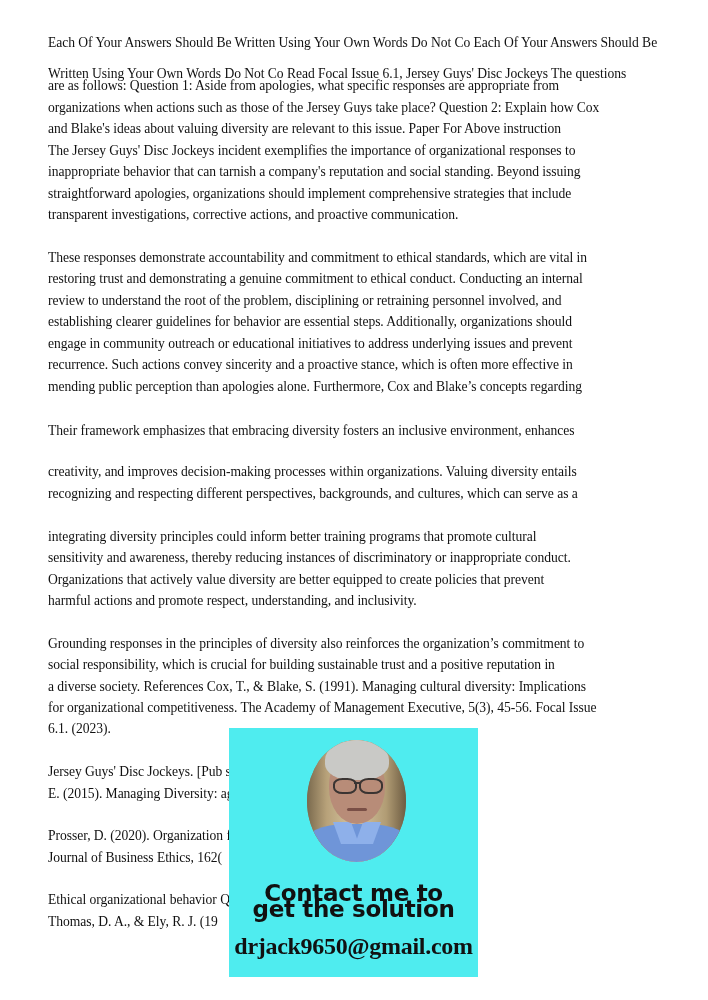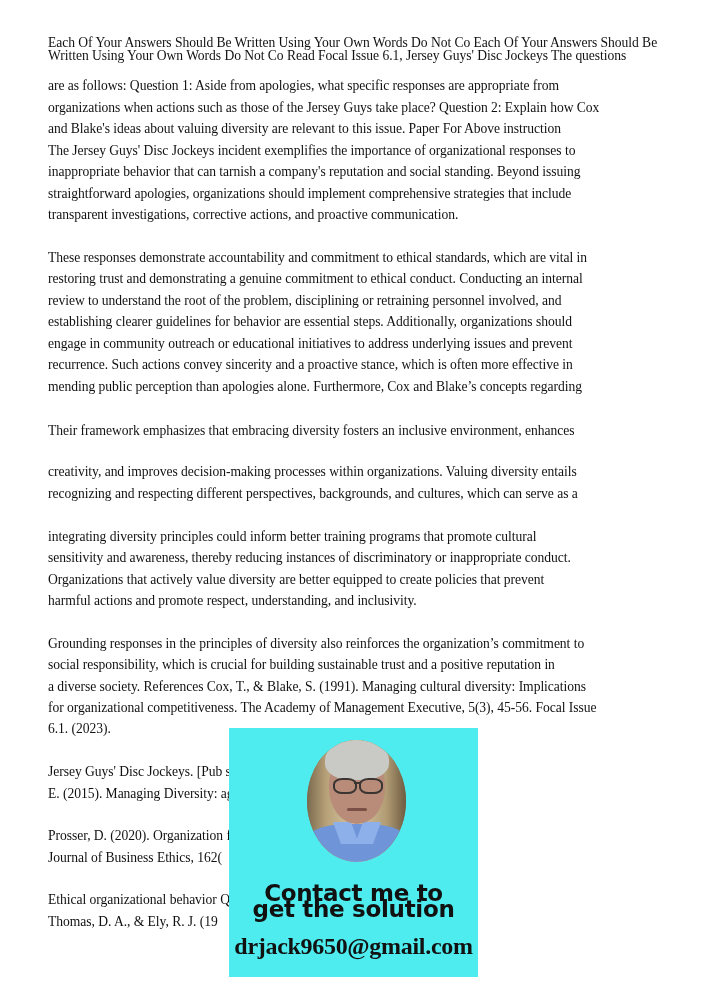--- a/index.html
+++ b/index.html
@@ -108,21 +108,21 @@
       color: #111111;
       letter-spacing: -0.3px;
     }
   </style>
 </head>
 <body>
 
 <div class="page">
 
   <div class="line" style="top:35px">Each Of Your Answers Should Be Written Using Your Own Words Do Not Co Each Of Your Answers Should Be</div>
-  <div class="line" style="top:48px">Written Using Your Own Words Do Not Co Read Focal Issue 6.1, Jersey Guys' Disc Jockeys The questions</div>
+  <div class="line" style="top:66px">Written Using Your Own Words Do Not Co Read Focal Issue 6.1, Jersey Guys' Disc Jockeys The questions</div>
   <div class="line" style="top:78px">are as follows: Question 1: Aside from apologies, what specific responses are appropriate from</div>
   <div class="line" style="top:100px">organizations when actions such as those of the Jersey Guys take place? Question 2: Explain how Cox</div>
   <div class="line" style="top:121px">and Blake's ideas about valuing diversity are relevant to this issue. Paper For Above instruction</div>
   <div class="line" style="top:143px">The Jersey Guys' Disc Jockeys incident exemplifies the importance of organizational responses to</div>
   <div class="line" style="top:164px">inappropriate behavior that can tarnish a company's reputation and social standing. Beyond issuing</div>
   <div class="line" style="top:186px">straightforward apologies, organizations should implement comprehensive strategies that include</div>
   <div class="line" style="top:207px">transparent investigations, corrective actions, and proactive communication.</div>
 
   <div class="line" style="top:250px">These responses demonstrate accountability and commitment to ethical standards, which are vital in</div>
   <div class="line" style="top:271px">restoring trust and demonstrating a genuine commitment to ethical conduct. Conducting an internal</div>

